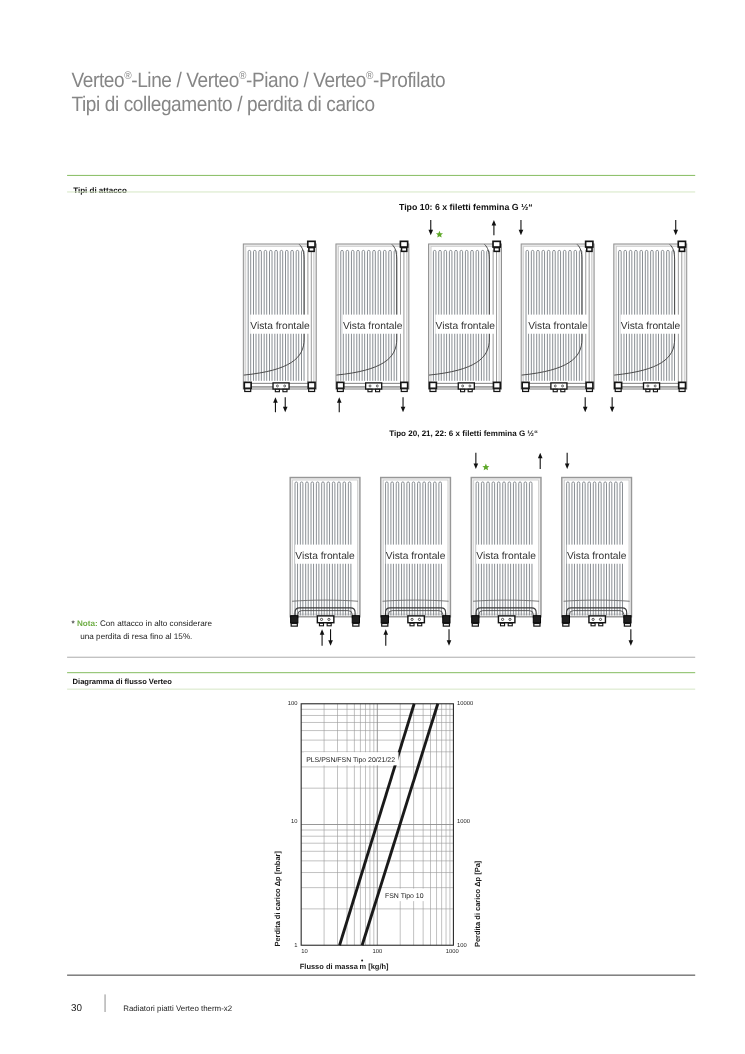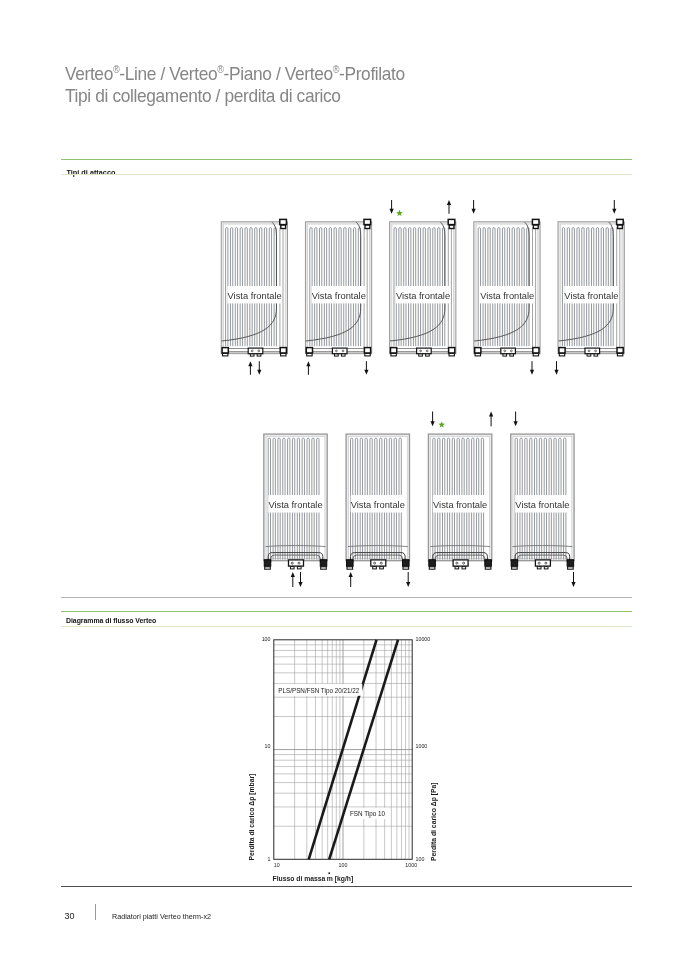--- a/index.html
+++ b/index.html
@@ -14,20 +14,21 @@
 <div id="page">
 
 <div class="abs" style="left:64.5px;top:59px;color:#868686;font-size:19px;line-height:21.5px;letter-spacing:-0.4px;white-space:nowrap;transform:scale(0.912,1);transform-origin:0 0">Verteo<sup style="font-size:10px">®</sup>-Line / Verteo<sup style="font-size:10px">®</sup>-Piano / Verteo<sup style="font-size:10px">®</sup>-Profilato<br>Tipi di collegamento / perdita di carico</div>
 
 <div class="abs" style="left:61px;top:158.6px;width:571px;height:1.7px;background:#90c26e"></div>
 
 <div class="abs b" style="left:66.5px;top:168px;font-size:7.3px;color:#111">Tipi di attacco</div>
 
 <div class="abs" style="left:61px;top:174.3px;width:571px;height:1px;background:#d9e9ca"></div>
 
+<div class="abs b" style="left:170px;top:184px;width:507px;text-align:center;font-size:8px;color:#111">Tipo 10: 6 x filetti femmina G ½“</div>
 
 <svg width="0" height="0" style="position:absolute">
       <defs>
 <symbol id="rad10" viewBox="0 0 68 135" overflow="visible">
 
 <rect x="0.6" y="0.6" width="66.3" height="131.9" fill="#e7e7e7" stroke="#8f8f8f" stroke-width="0.9"></rect>
 <rect x="2.9" y="2.9" width="61.7" height="127.2" fill="#ffffff" stroke="#c6c6c6" stroke-width="0.6"></rect>
 <path d="M5.00,125.0V7.6 A1.15,1.15 0 0 1 7.30,7.6 V125.0 M9.85,125.0V7.6 A1.15,1.15 0 0 1 12.15,7.6 V125.0 M14.70,125.0V7.6 A1.15,1.15 0 0 1 17.00,7.6 V125.0 M19.55,125.0V7.6 A1.15,1.15 0 0 1 21.85,7.6 V125.0 M24.40,125.0V7.6 A1.15,1.15 0 0 1 26.70,7.6 V125.0 M29.25,125.0V7.6 A1.15,1.15 0 0 1 31.55,7.6 V125.0 M34.10,125.0V7.6 A1.15,1.15 0 0 1 36.40,7.6 V125.0 M38.95,125.0V7.6 A1.15,1.15 0 0 1 41.25,7.6 V125.0 M43.80,125.0V7.6 A1.15,1.15 0 0 1 46.10,7.6 V125.0 M48.65,125.0V7.6 A1.15,1.15 0 0 1 50.95,7.6 V125.0 M53.50,125.0V7.6 A1.15,1.15 0 0 1 55.80,7.6 V125.0" stroke="#82878c" stroke-width="0.85" fill="none"></path>
 
 <path d="M59.3,6.2V126.3 M62.4,6.2V126.3" stroke="#8d8d8d" stroke-width="0.8" fill="none"></path>
@@ -161,20 +162,21 @@
         <path d="M532.0,361.2V370.6" stroke="#111" stroke-width="1" fill="none"></path>
         <path d="M529.9,369.8 L534.1,369.8 L532.0,374.8 Z" fill="#111"></path>
       </g>
 
 <g>
         <path d="M556.5,361.2V370.6" stroke="#111" stroke-width="1" fill="none"></path>
         <path d="M554.4,369.8 L558.6,369.8 L556.5,374.8 Z" fill="#111"></path>
       </g>
 </svg>
 
+<div class="abs b" style="left:168px;top:389px;width:507px;text-align:center;font-size:7.3px;color:#111">Tipo 20, 21, 22: 6 x filetti femmina G ½“</div>
 
 <svg style="position:absolute;left:0;top:402px" width="677" height="192" viewBox="0 402 677 192">
 
 <use href="#rad20" x="263.0" y="433.3" width="65" height="137"></use>
 
 <use href="#rad20" x="345.3" y="433.3" width="65" height="137"></use>
 
 <use href="#rad20" x="427.6" y="433.3" width="65" height="137"></use>
 
 <use href="#rad20" x="509.9" y="433.3" width="65" height="137"></use>
@@ -217,20 +219,21 @@
         <path d="M408.2,572.0V582.8" stroke="#111" stroke-width="1" fill="none"></path>
         <path d="M406.09999999999997,582.0 L410.3,582.0 L408.2,587.0 Z" fill="#111"></path>
       </g>
 
 <g>
         <path d="M573.5,572.0V582.8" stroke="#111" stroke-width="1" fill="none"></path>
         <path d="M571.4,582.0 L575.6,582.0 L573.5,587.0 Z" fill="#111"></path>
       </g>
 </svg>
 
+<div class="abs" style="left:65px;top:560.5px;font-size:7.4px;line-height:12.2px;color:#1a1a1a"><span class="b" style="color:#555">*&nbsp;</span><span class="b" style="color:#6fae45">Nota:</span> Con attacco in alto considerare<br><span style="padding-left:8px">una perdita di resa fino al 15%.</span></div>
 
 <div class="abs" style="left:61px;top:596.8px;width:571px;height:1px;background:#b3b3b3"></div>
 
 <div class="abs" style="left:61px;top:610.6px;width:571px;height:1.7px;background:#90c26e"></div>
 
 <div class="abs b" style="left:66px;top:616.5px;font-size:6.9px;color:#111;letter-spacing:-0.02px">Diagramma di flusso Verteo</div>
 
 <div class="abs" style="left:61px;top:626.3px;width:571px;height:1px;background:#d9e9ca"></div>
 
 <svg style="position:absolute;left:228px;top:630px" width="222" height="258" viewBox="228 630 222 258" font-family="Liberation Sans, sans-serif">

